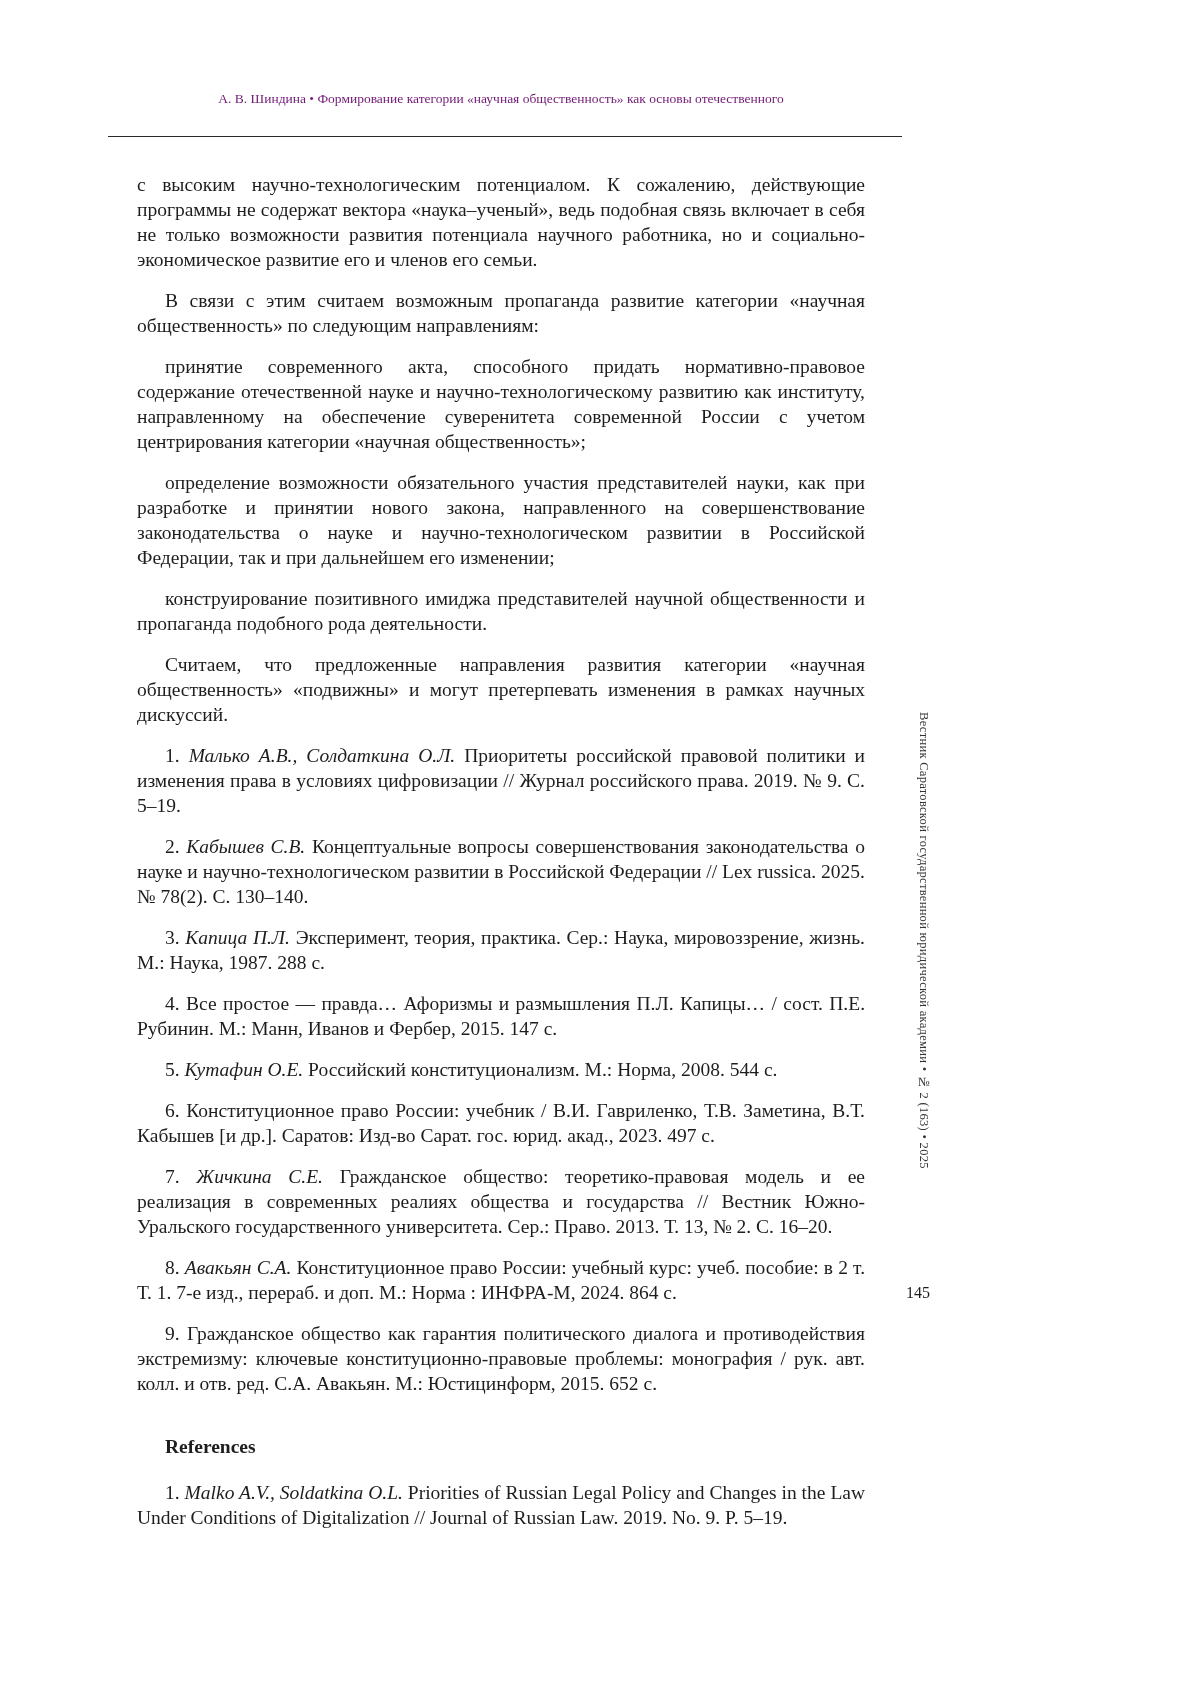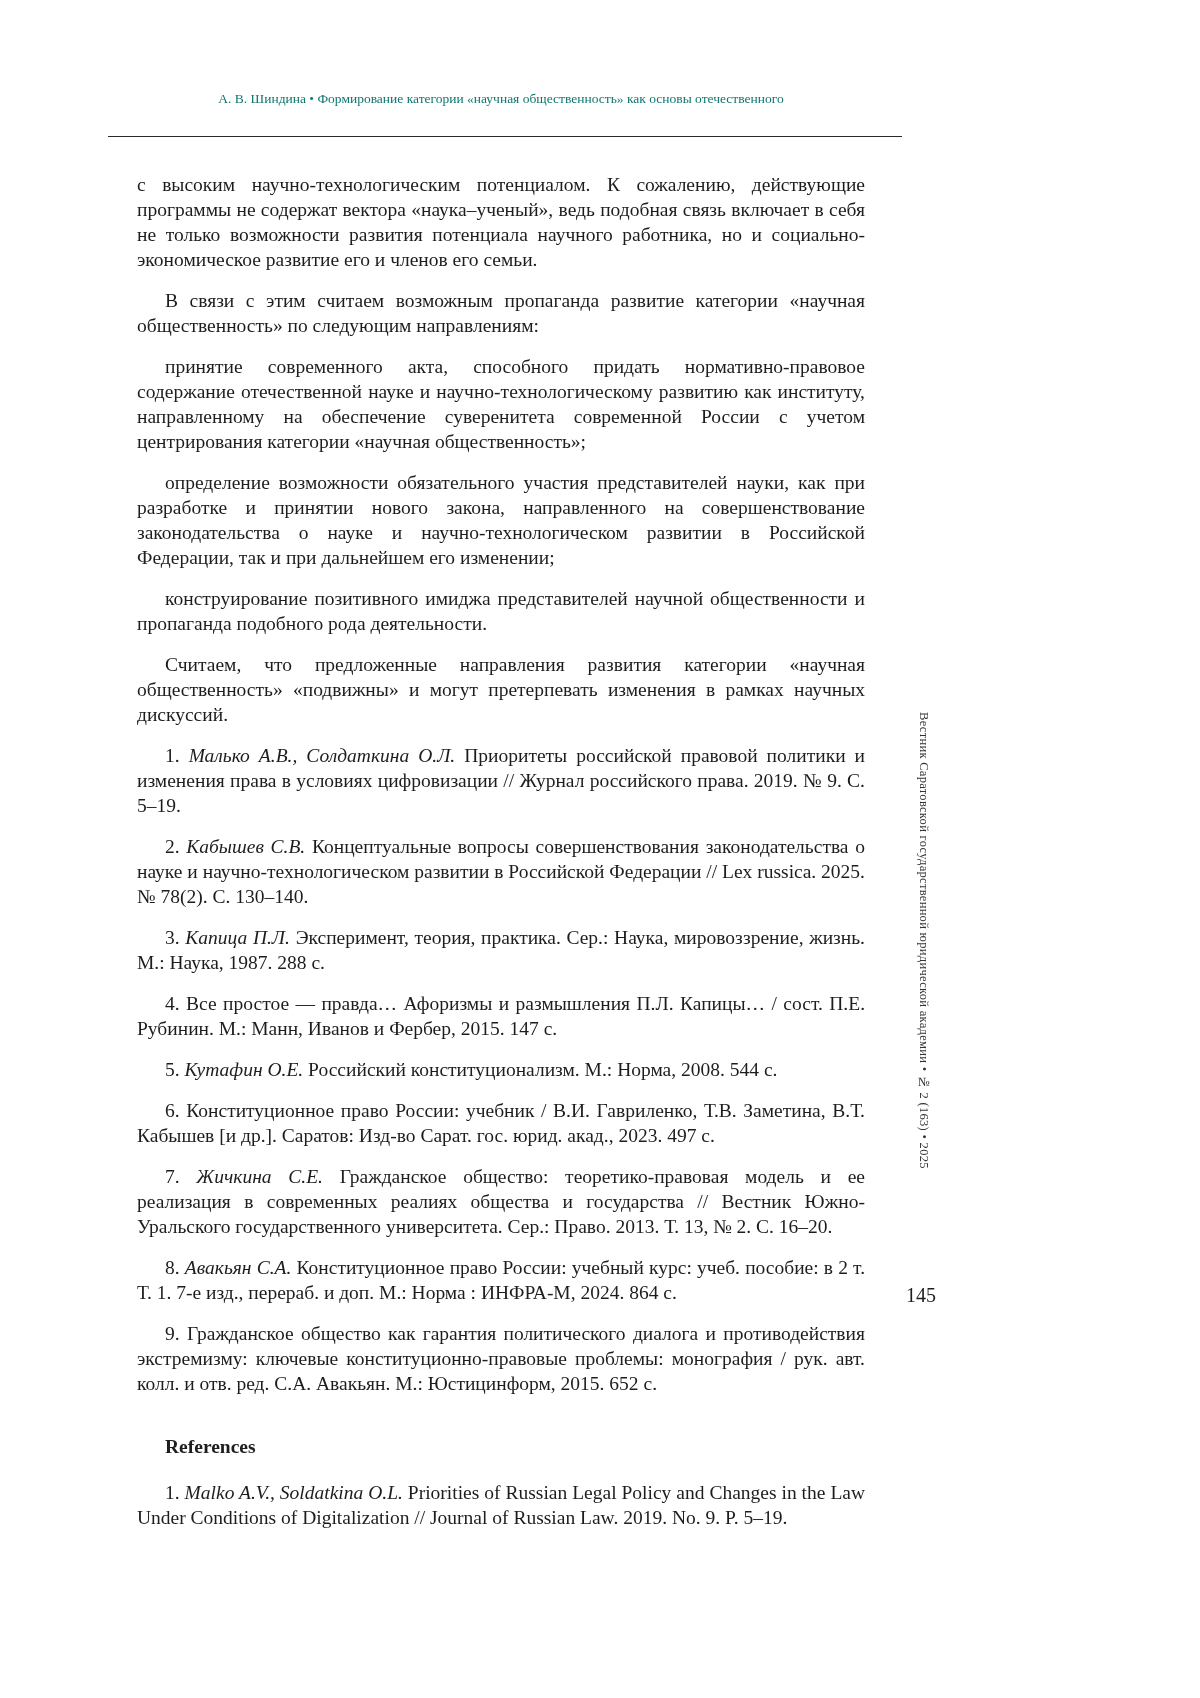--- a/index.html
+++ b/index.html
@@ -17,21 +17,21 @@
     overflow: hidden;
   }
   .running-head {
     position: absolute;
     left: 121px;
     top: 88px;
     width: 760px;
     text-align: center;
     font-size: 13.5px;
     line-height: 21px;
-    color: #0f766e;
+    color: #701a75;
   }
   .head-rule {
     position: absolute;
     left: 108px;
     top: 136px;
     width: 794px;
     border: 0;
     border-top: 1.5px solid #2b2b2b;
     margin: 0;
   }
@@ -71,21 +71,21 @@
     writing-mode: vertical-rl;
     font-size: 12.5px;
     letter-spacing: 0.3px;
     color: #333333;
     white-space: nowrap;
   }
   .page-number {
     position: absolute;
     left: 906px;
     top: 1284px;
-    font-size: 20px;
+    font-size: 16px;
     color: #1d1d1d;
   }
 </style>
 </head>
 <body>
 
 <div class="page">
 
   <div class="running-head">
     <div>А. В. Шиндина  •  Формирование категории «научная общественность» как основы отечественного</div>

